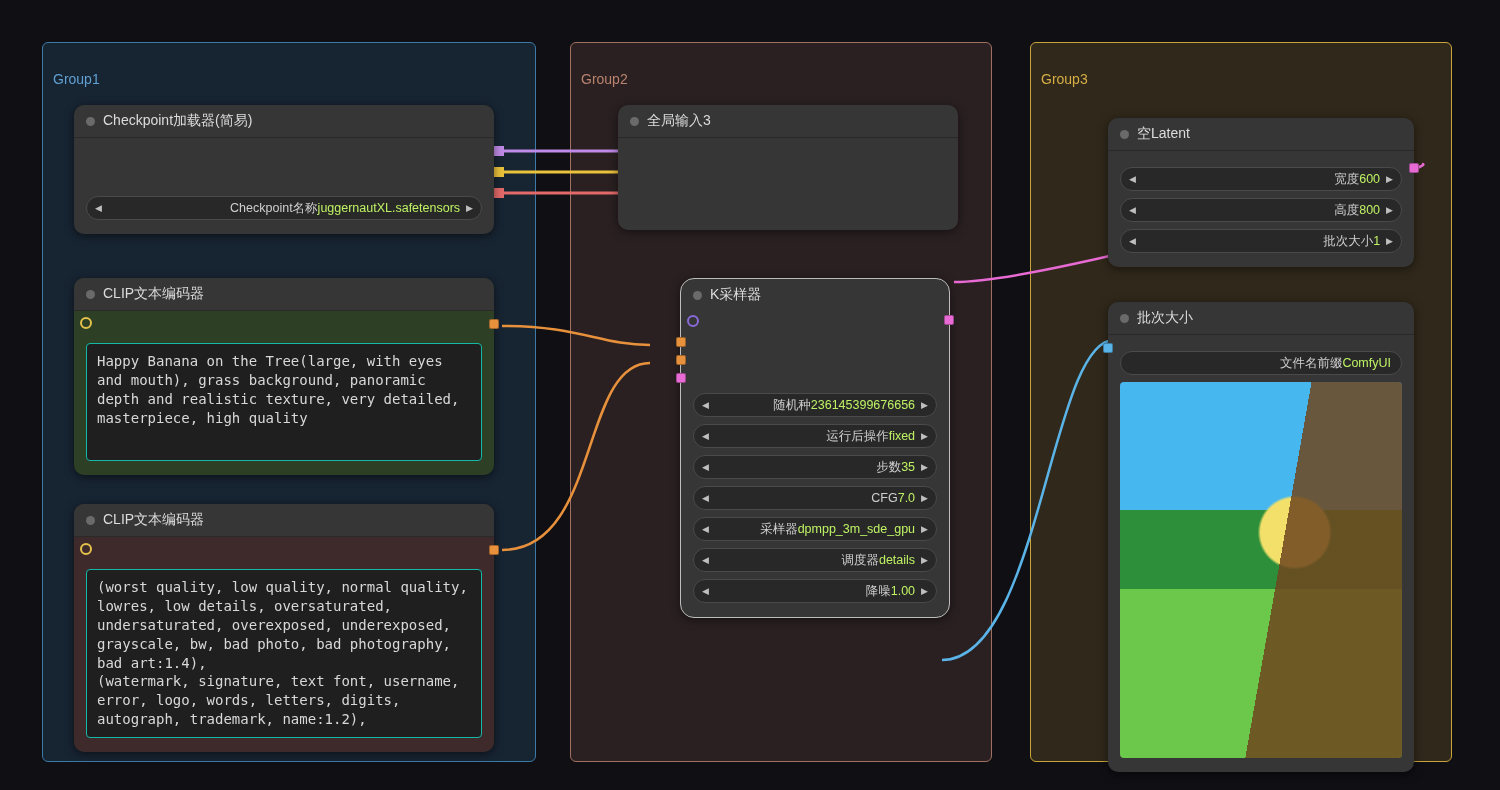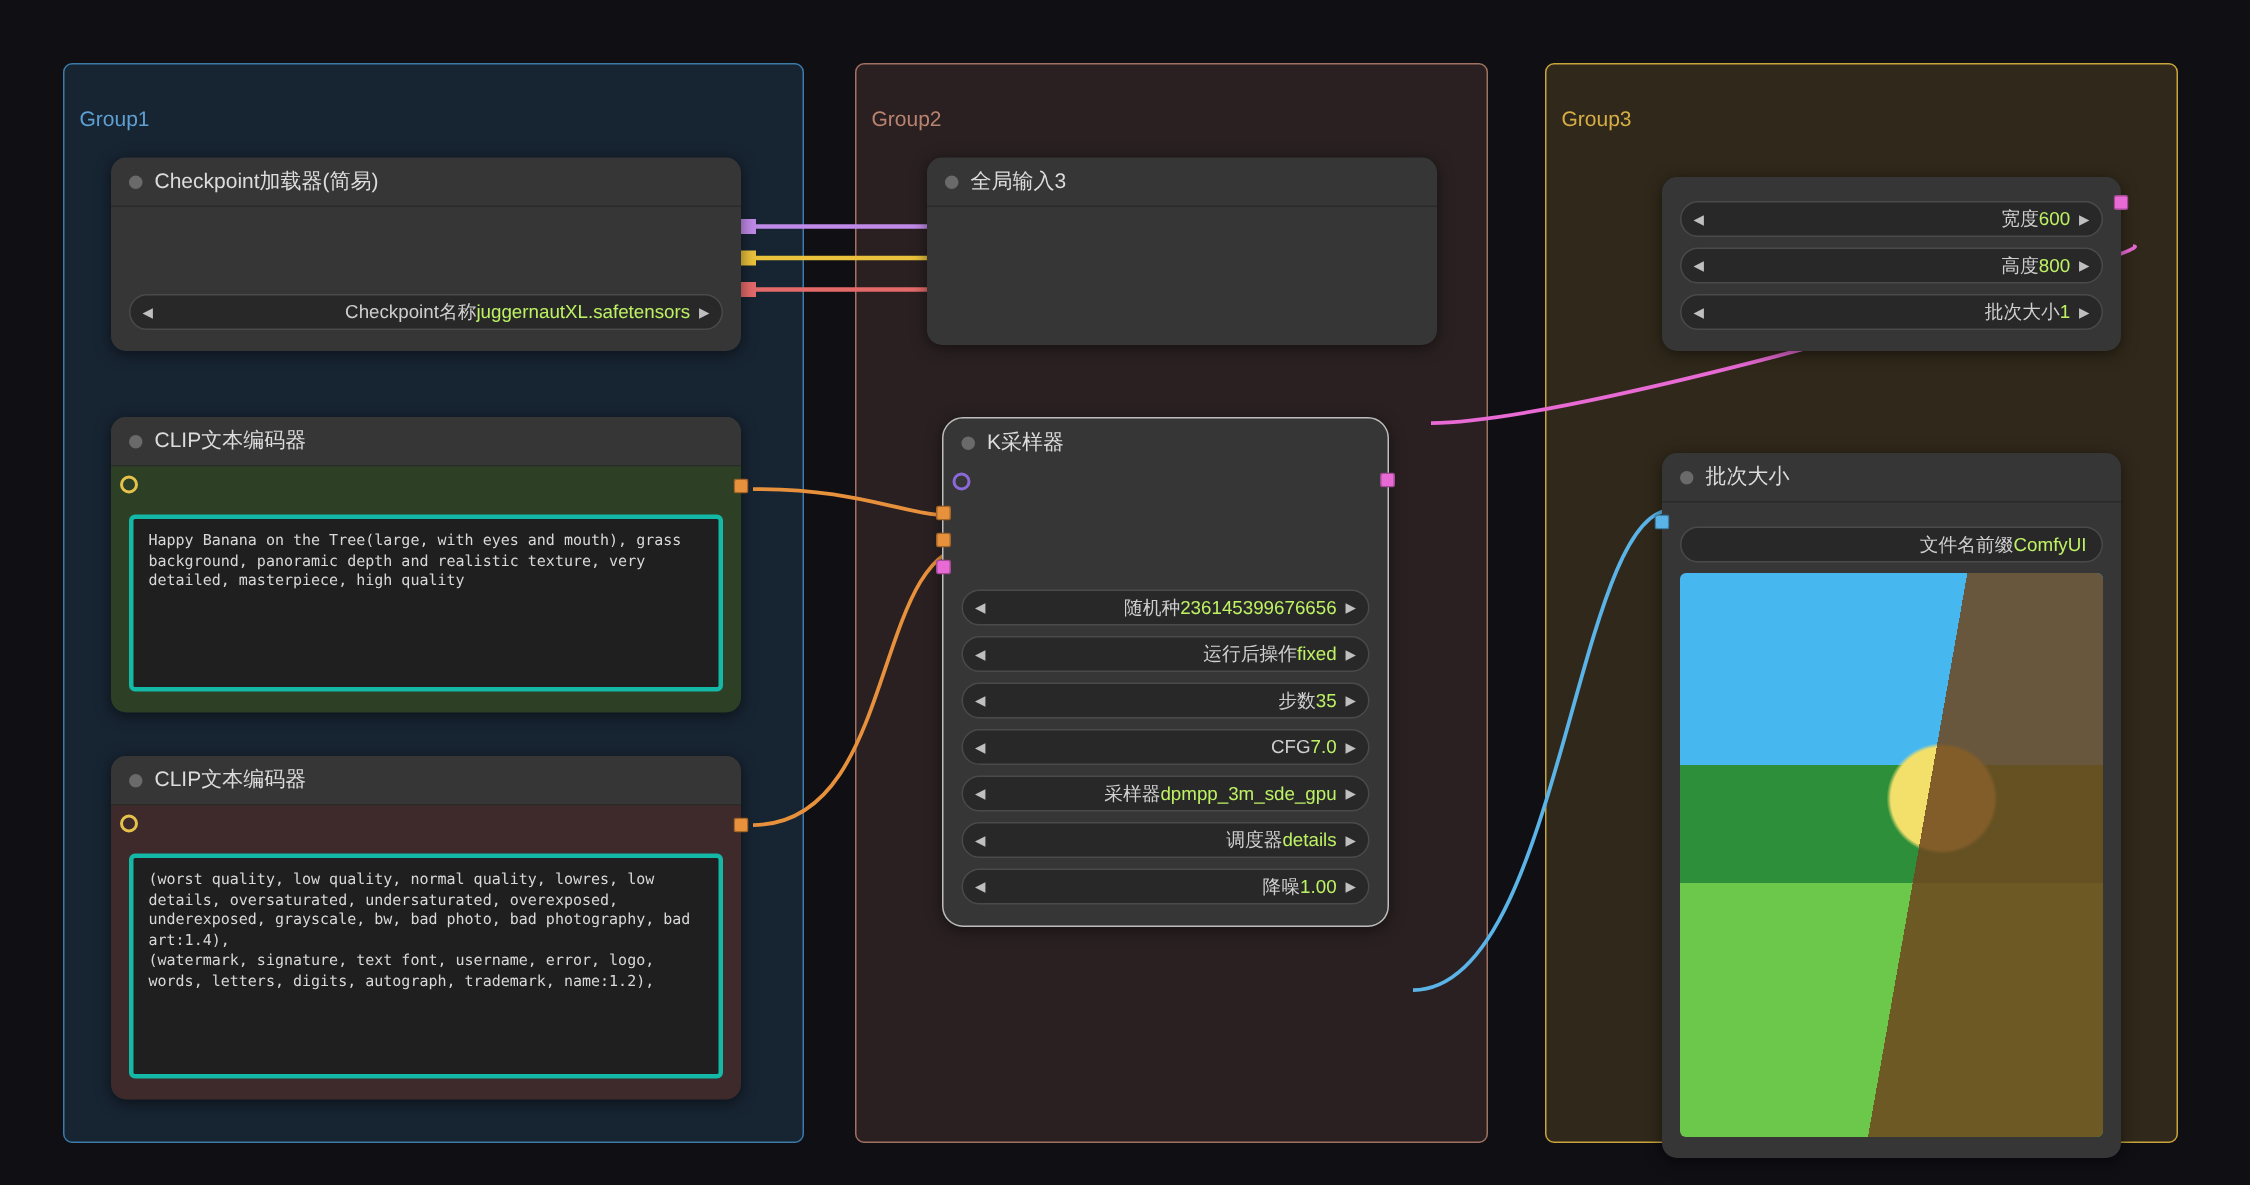--- a/index.html
+++ b/index.html
@@ -65,25 +65,25 @@
     padding:0 6px;
     font-size:12.5px;
     cursor:pointer;
   }
   .pill .tri { font-size:9px; color:#bfbfbf; padding:0 2px; }
   .pill .lab { color:#cfcfcf; margin-left:4px; flex:1; text-align:right;}
   .pill .val { color:#bef264; margin-right:4px; }
 
   .textbox {
     background:#1f1f1f;
-    border:3px solid #14b8a6;
+    border:1px solid #14b8a6;
     border-radius:4px;
     padding:8px 10px;
     font-family: "Menlo","Consolas",monospace;
-    font-size:10px;
+    font-size:14px;
     line-height:1.35;
     color:#d8d8d8;
     white-space:pre-wrap;
     min-height:118px;
   }
 
   .port {
     position:absolute;
     width:10px; height:10px;
     border:1px solid rgba(0,0,0,.3);
@@ -194,21 +194,21 @@
     </div>
   </div>
 
   <div class="node" style="left:618px; top:105px; width:340px; height:125px;">
     <div class="node-header">
       <span class="node-dot"></span>
       <span class="node-title">全局输入3</span>
     </div>
   </div>
 
-  <div class="node outlined" style="left:628px; top:278px; width:298px;">
+  <div class="node outlined" style="left:680px; top:278px; width:270px;">
     <div class="node-header" style="border-bottom:none;">
       <span class="node-dot"></span>
       <span class="node-title">K采样器</span>
     </div>
     <div style="position:relative; height:72px;">
       <span class="port" style="left:6px; top:4px; border:2px solid #8a6ad8; border-radius:50%; background:transparent; width:12px; height:12px;"></span>
       <span class="port sq" style="left:-5px; top:26px; background:#e8913c;"></span>
       <span class="port sq" style="left:-5px; top:44px; background:#e8913c;"></span>
       <span class="port sq" style="left:-5px; top:62px; background:#e86ad4;"></span>
       <span class="port sq" style="right:-5px; top:4px; background:#e86ad4;"></span>
@@ -254,20 +254,24 @@
           <span class="tri">◀</span>
           <span class="lab">降噪</span>
           <span class="val">1.00</span>
           <span class="tri">▶</span>
         </div>
       </div>
   </div>
 
 
   <div class="node" style="left:1108px; top:118px; width:306px;">
+    <div class="node-header">
+      <span class="node-dot"></span>
+      <span class="node-title">空Latent</span>
+    </div>
     <div style="position:relative; height:6px;">
       <span class="port sq" style="right:-5px; top:12px; background:#e86ad4;"></span>
     </div>
     <div class="node-body" id="latent-rows">
         <div class="pill">
           <span class="tri">◀</span>
           <span class="lab">宽度</span>
           <span class="val">600</span>
           <span class="tri">▶</span>
         </div>

